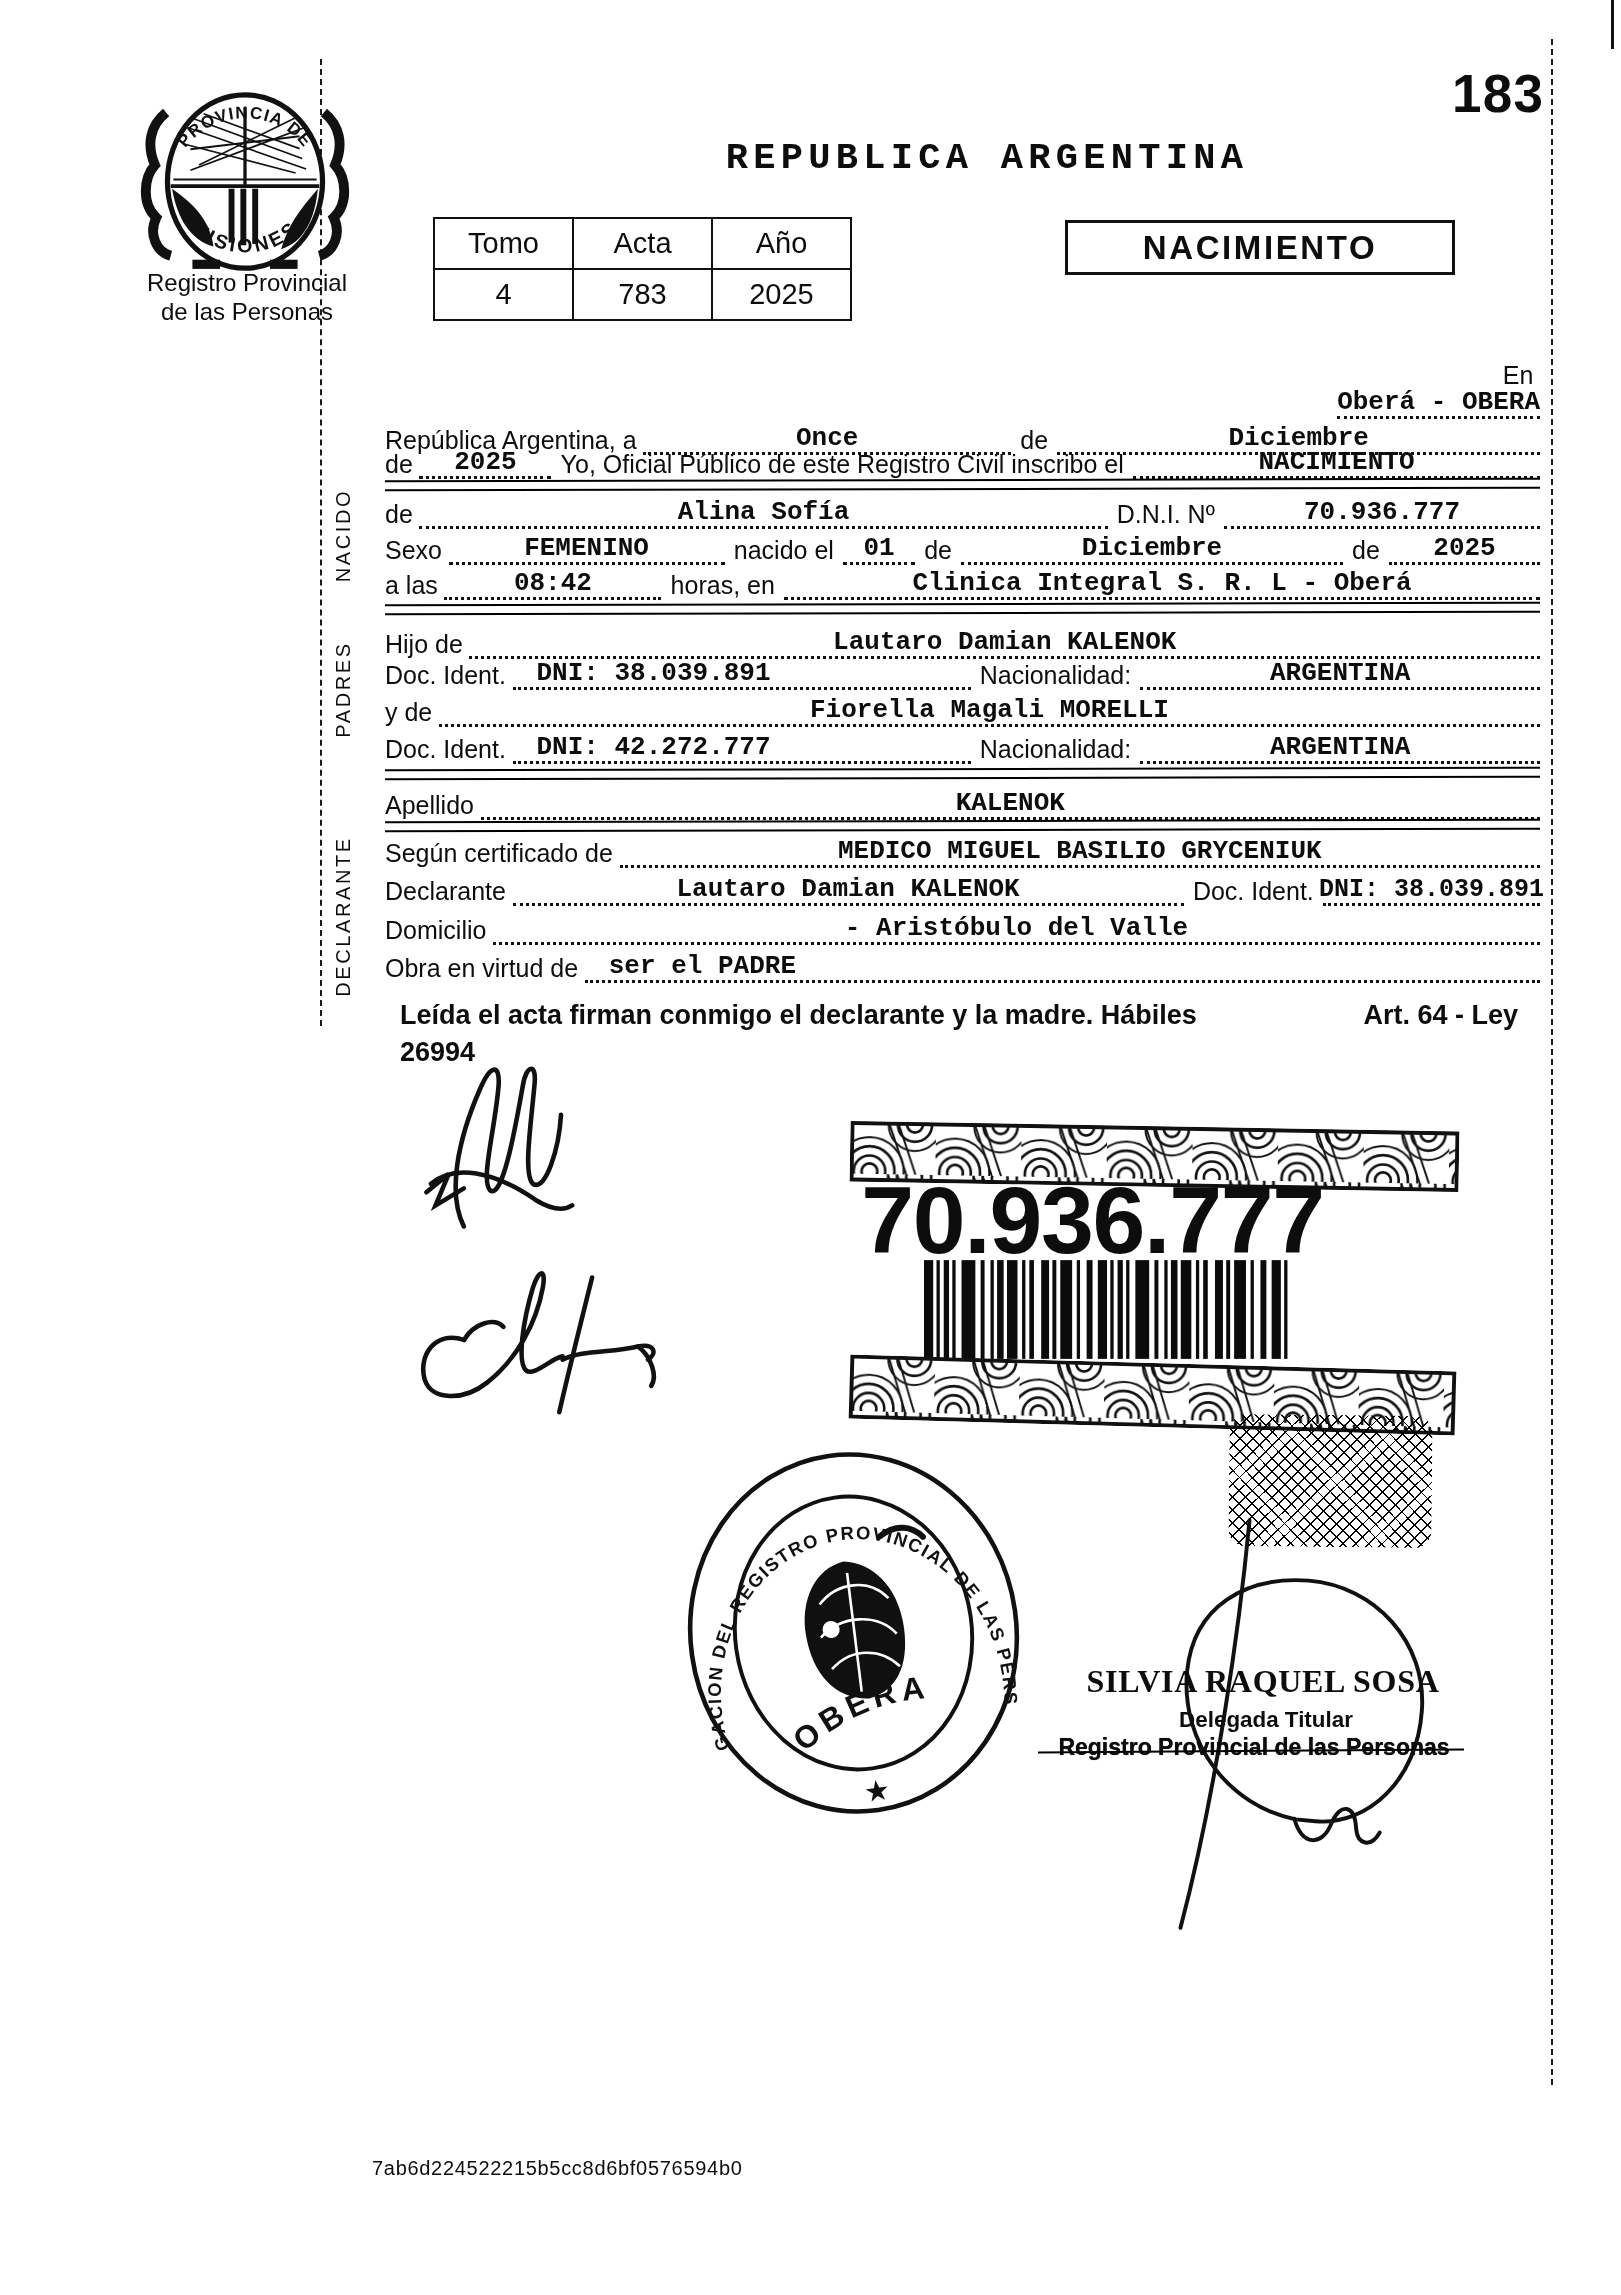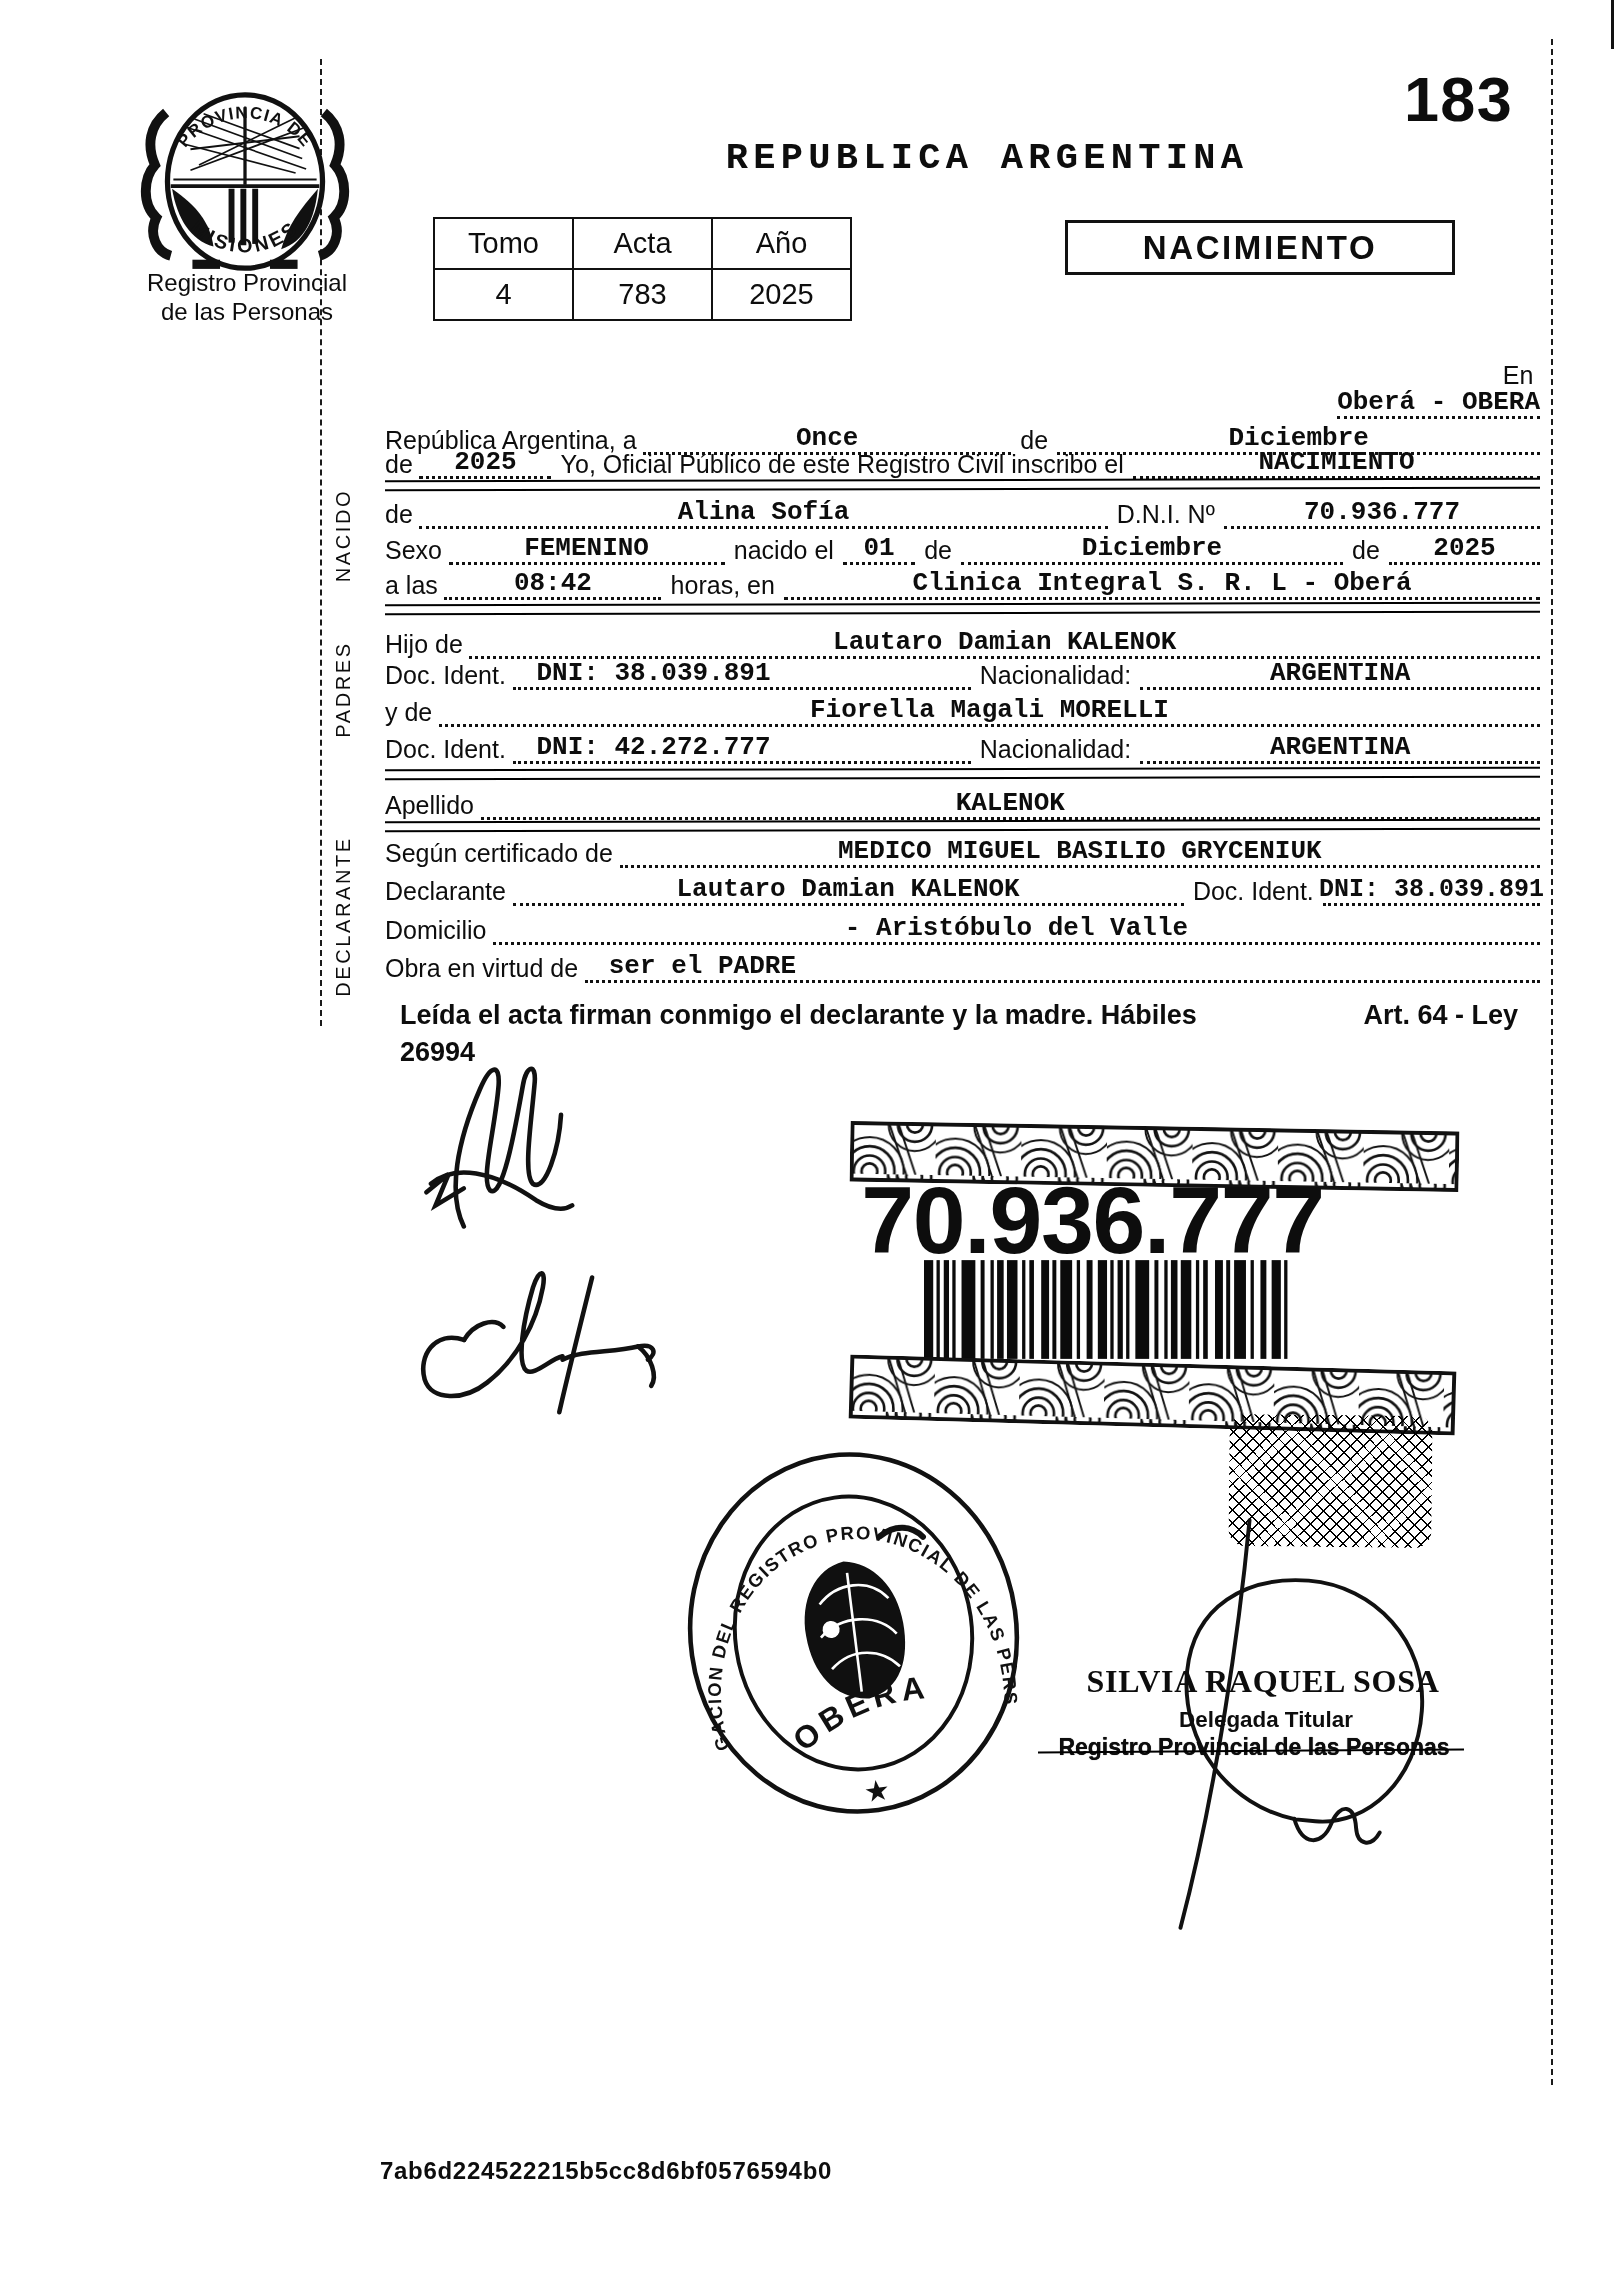--- a/index.html
+++ b/index.html
@@ -4,21 +4,21 @@
 <style>
   html,body{margin:0;padding:0;background:#e8e8e8;}
   .page{position:relative;width:1622px;height:2295px;background:#ffffff;
         font-family:"Liberation Sans",sans-serif;color:#0d0d0d;overflow:hidden;margin:0 auto;}
 
   
   .vdash{position:absolute;width:0;border-left:2px dashed #1a1a1a;}
   .corner-line{position:absolute;width:2.6px;background:#111;}
 
   
-  .pageno{position:absolute;left:1404px;top:63px;font-size:63px;font-weight:700;letter-spacing:1.3px;}
+  .pageno{position:absolute;left:1452px;top:63px;font-size:53px;font-weight:700;letter-spacing:1.3px;}
 
   
   .logo-org{position:absolute;left:112px;width:270px;text-align:center;font-size:24px;line-height:29px;}
 
   
   .doc-title{position:absolute;left:671px;top:137px;width:632px;text-align:center;
              font-family:"Liberation Mono",monospace;font-weight:700;font-size:37px;letter-spacing:5.3px;white-space:nowrap;}
 
   
   .reftable{position:absolute;left:433px;top:217px;border-collapse:collapse;}
@@ -63,21 +63,21 @@
   .stamp{position:absolute;left:676px;top:1442px;transform:rotate(-8deg);}
 
   
   .off-name{position:absolute;left:1046px;top:1663px;width:434px;text-align:center;
             font-family:"Liberation Serif",serif;font-weight:700;font-size:32px;letter-spacing:0.7px;}
   .off-title{position:absolute;left:1118px;top:1707px;width:296px;text-align:center;font-size:22.4px;font-weight:700;}
   .off-org{position:absolute;left:1040px;top:1734px;width:428px;text-align:center;font-size:23px;font-weight:700;
            text-shadow:0 0 0.7px #000;}
   .off-strike{position:absolute;left:1038px;top:1750px;width:426px;height:2px;background:#000;transform:rotate(-0.4deg);}
 
-  .hash{position:absolute;left:380px;top:2157px;font-size:24px;font-weight:700;letter-spacing:0.7px;}
+  .hash{position:absolute;left:372px;top:2157px;font-size:20px;font-weight:400;letter-spacing:0.7px;}
 
   svg{display:block;}
 </style>
 </head>
 <body>
 
 <div class="page">
 
   <div class="vdash" style="left:320px;top:59px;height:967px;"></div>
   <div class="vdash" style="left:1551px;top:39px;height:2046px;"></div>

